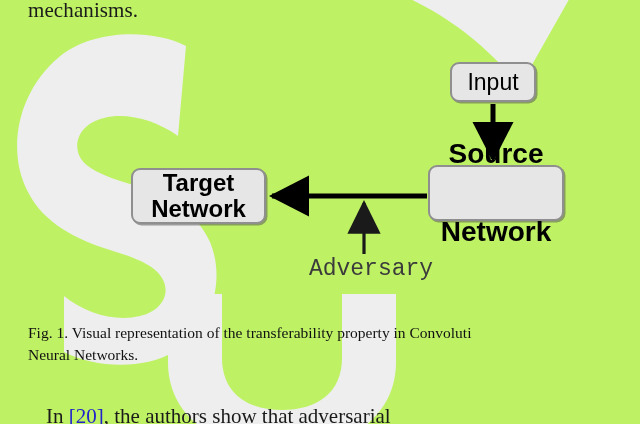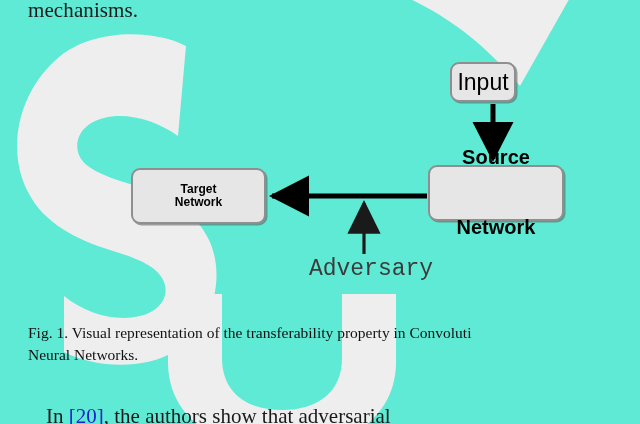--- a/index.html
+++ b/index.html
@@ -4,21 +4,21 @@
 <style>
   html, body {
     margin: 0;
     padding: 0;
     background: #ffffff;
   }
   #page {
     position: relative;
     width: 640px;
     height: 424px;
-    background: #5eead4;
+    background: #bef264;
     overflow: hidden;
     font-family: "Liberation Serif", serif;
   }
 
   
   #watermark {
     position: absolute;
     left: 0; top: 0;
     width: 640px; height: 424px;
     pointer-events: none;
@@ -62,42 +62,42 @@
     justify-content: center;
     font-family: "Liberation Sans", sans-serif;
     color: #000000;
     text-align: center;
     line-height: 1.08;
   }
 
   #node-input {
     left: 450px;
     top: 16px;
-    width: 66px;
+    width: 86px;
     height: 40px;
     font-size: 23px;
     font-weight: 400;
   }
 
   #node-source {
     left: 428px;
     top: 119px;
     width: 136px;
     height: 56px;
-    font-size: 20px;
+    font-size: 28px;
     font-weight: 700;
     gap: 48px;
   }
 
   #node-target {
     left: 131px;
     top: 122px;
     width: 135px;
     height: 56px;
-    font-size: 12px;
+    font-size: 24px;
     font-weight: 700;
   }
 
   .node-line { display: block; }
 
   #adversary-label {
     position: absolute;
     left: 306px;
     top: 210px;
     width: 130px;

